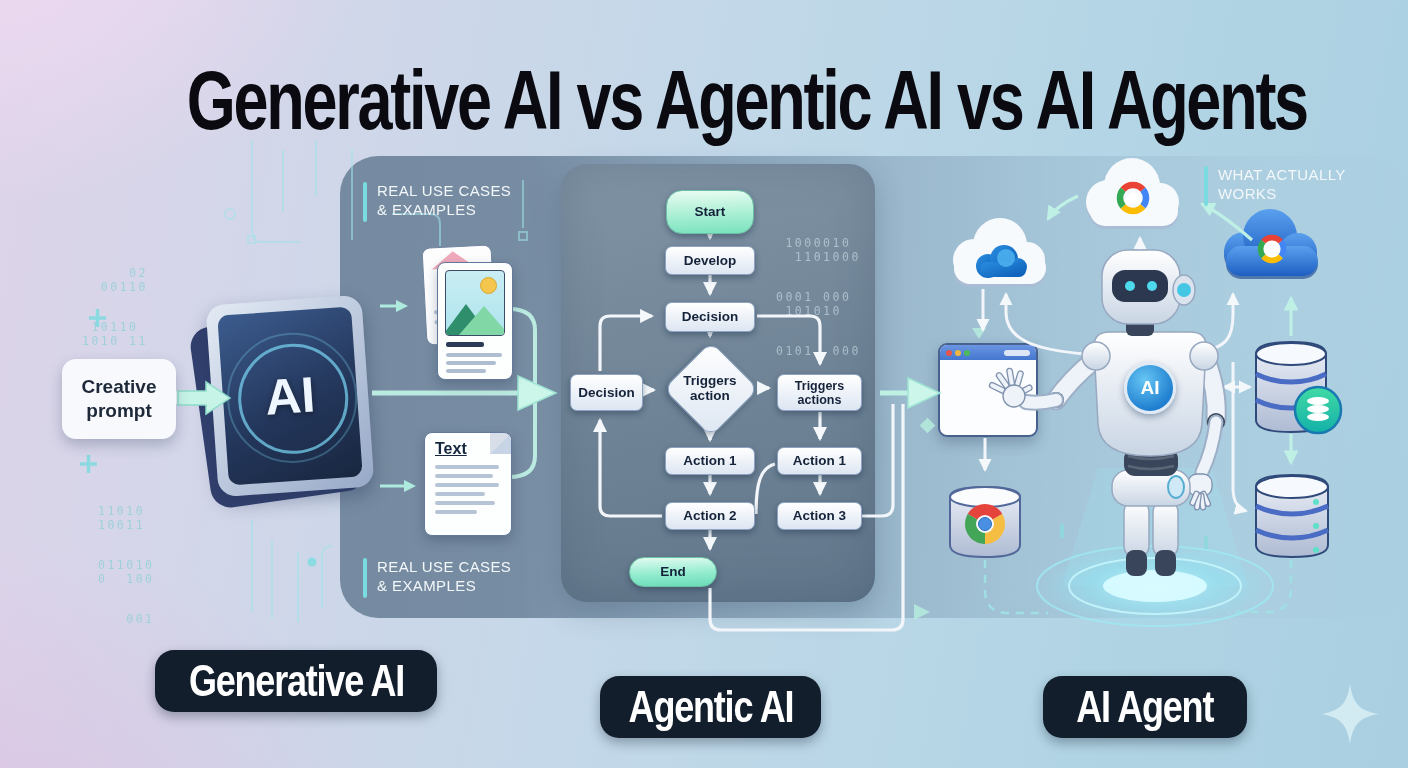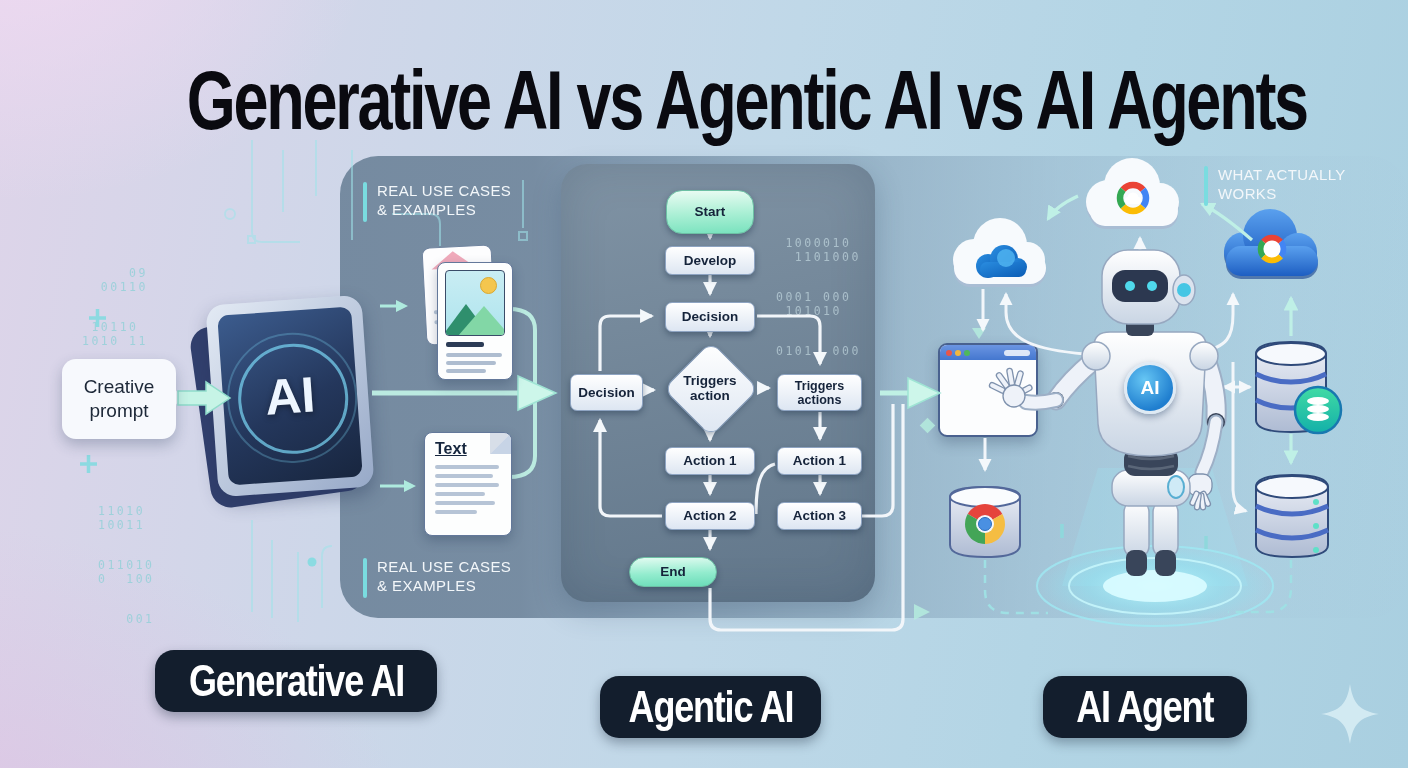--- a/index.html
+++ b/index.html
@@ -32,21 +32,21 @@
   .tag .bar{width:4px;border-radius:2px;background:#7adce0;flex:0 0 4px;}
   .tag .txt{color:#f3f7fa;font-weight:normal;font-size:15px;line-height:1.26;letter-spacing:.4px;}
   
   .bin{z-index:3;font-family:"DejaVu Sans Mono",monospace;font-size:11.5px;line-height:13.5px;
     letter-spacing:2.5px;white-space:pre;}
   .bin.left{color:rgba(148,208,216,.85);}
   .bin.panel{color:rgba(224,245,250,.5);z-index:3;}
   
   .prompt{left:62px;top:359px;width:114px;height:80px;background:#f7f9fd;border-radius:14px;
     z-index:7;display:flex;flex-direction:column;align-items:center;justify-content:center;
-    box-shadow:0 6px 14px rgba(40,60,90,.28);font-weight:normal;font-size:19px;color:#1d2838;
+    box-shadow:0 6px 14px rgba(40,60,90,.28);font-weight:bold;font-size:19px;color:#1d2838;
     line-height:1.25;}
   .prompt-tail{left:165px;top:390px;width:15px;height:15px;background:#f7f9fd;z-index:6;
     transform:rotate(45deg);}
   
   .chip-back{left:200px;top:318px;width:156px;height:182px;border-radius:20px;z-index:4;
     transform:rotate(-8deg);background:#32406e;}
   .chip{left:212px;top:300px;width:156px;height:192px;border-radius:18px;z-index:4;
     transform:rotate(-4deg);background:linear-gradient(135deg,#e3eaf4,#97a9c8);padding:11px;
     box-sizing:border-box;box-shadow:0 8px 18px rgba(35,50,85,.35);}
   .chip-screen{width:100%;height:100%;border-radius:11px;position:relative;
@@ -115,21 +115,21 @@
 <body>
 
 <div class="abs band"></div>
 <div class="abs panel2"></div>
 
 <div class="abs title">
   <span>Generative AI vs Agentic AI vs AI Agents</span>
 </div>
 
 <div class="abs bin left" style="left:82px;top:240px;z-index:3">
-  <div>     09</div><div>  00110</div>
+  <div>     02</div><div>  00110</div>
   <div> 10110</div><div>1010 11</div>
   <div>  10101</div><div> 10   00</div>
 </div>
 <div class="abs bin left" style="left:98px;top:478px">
   <div>11010</div><div>10011</div>
   <div>011010</div><div>0  100</div>
   <div>   001</div>
 </div>
 <div class="abs bin panel" style="left:776px;top:210px">
   <div> 1000010</div><div>  1101000</div>

